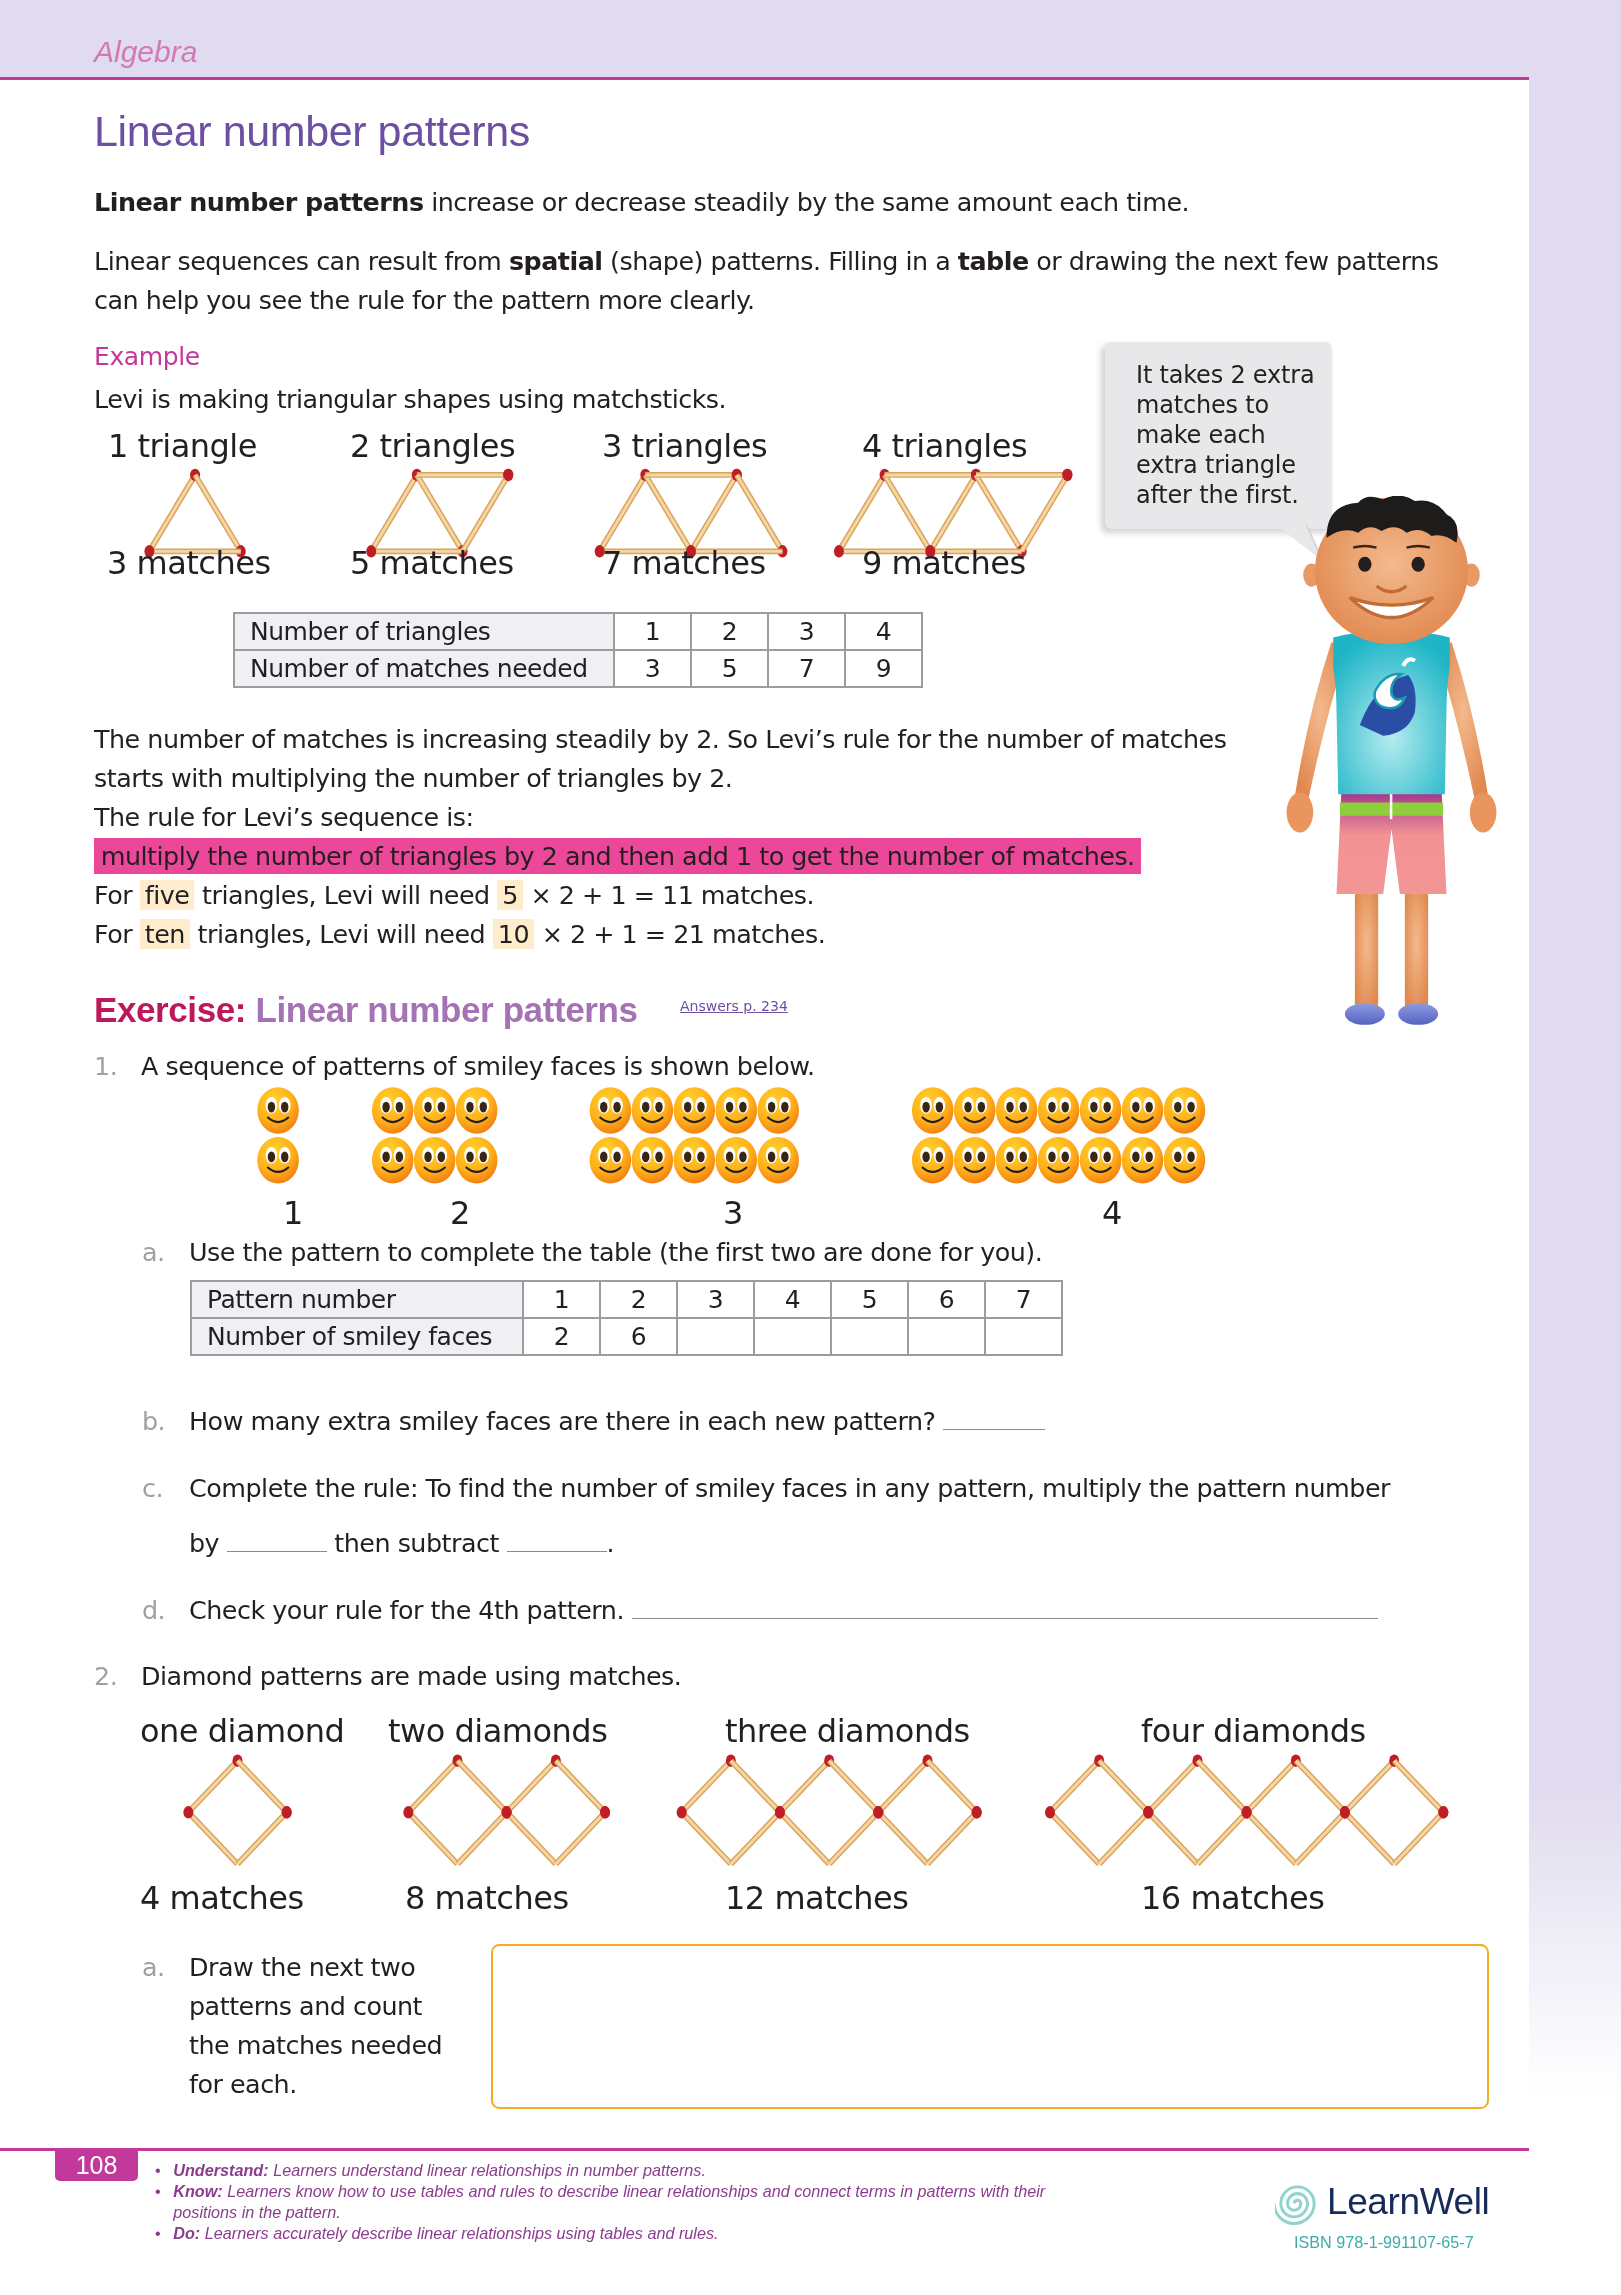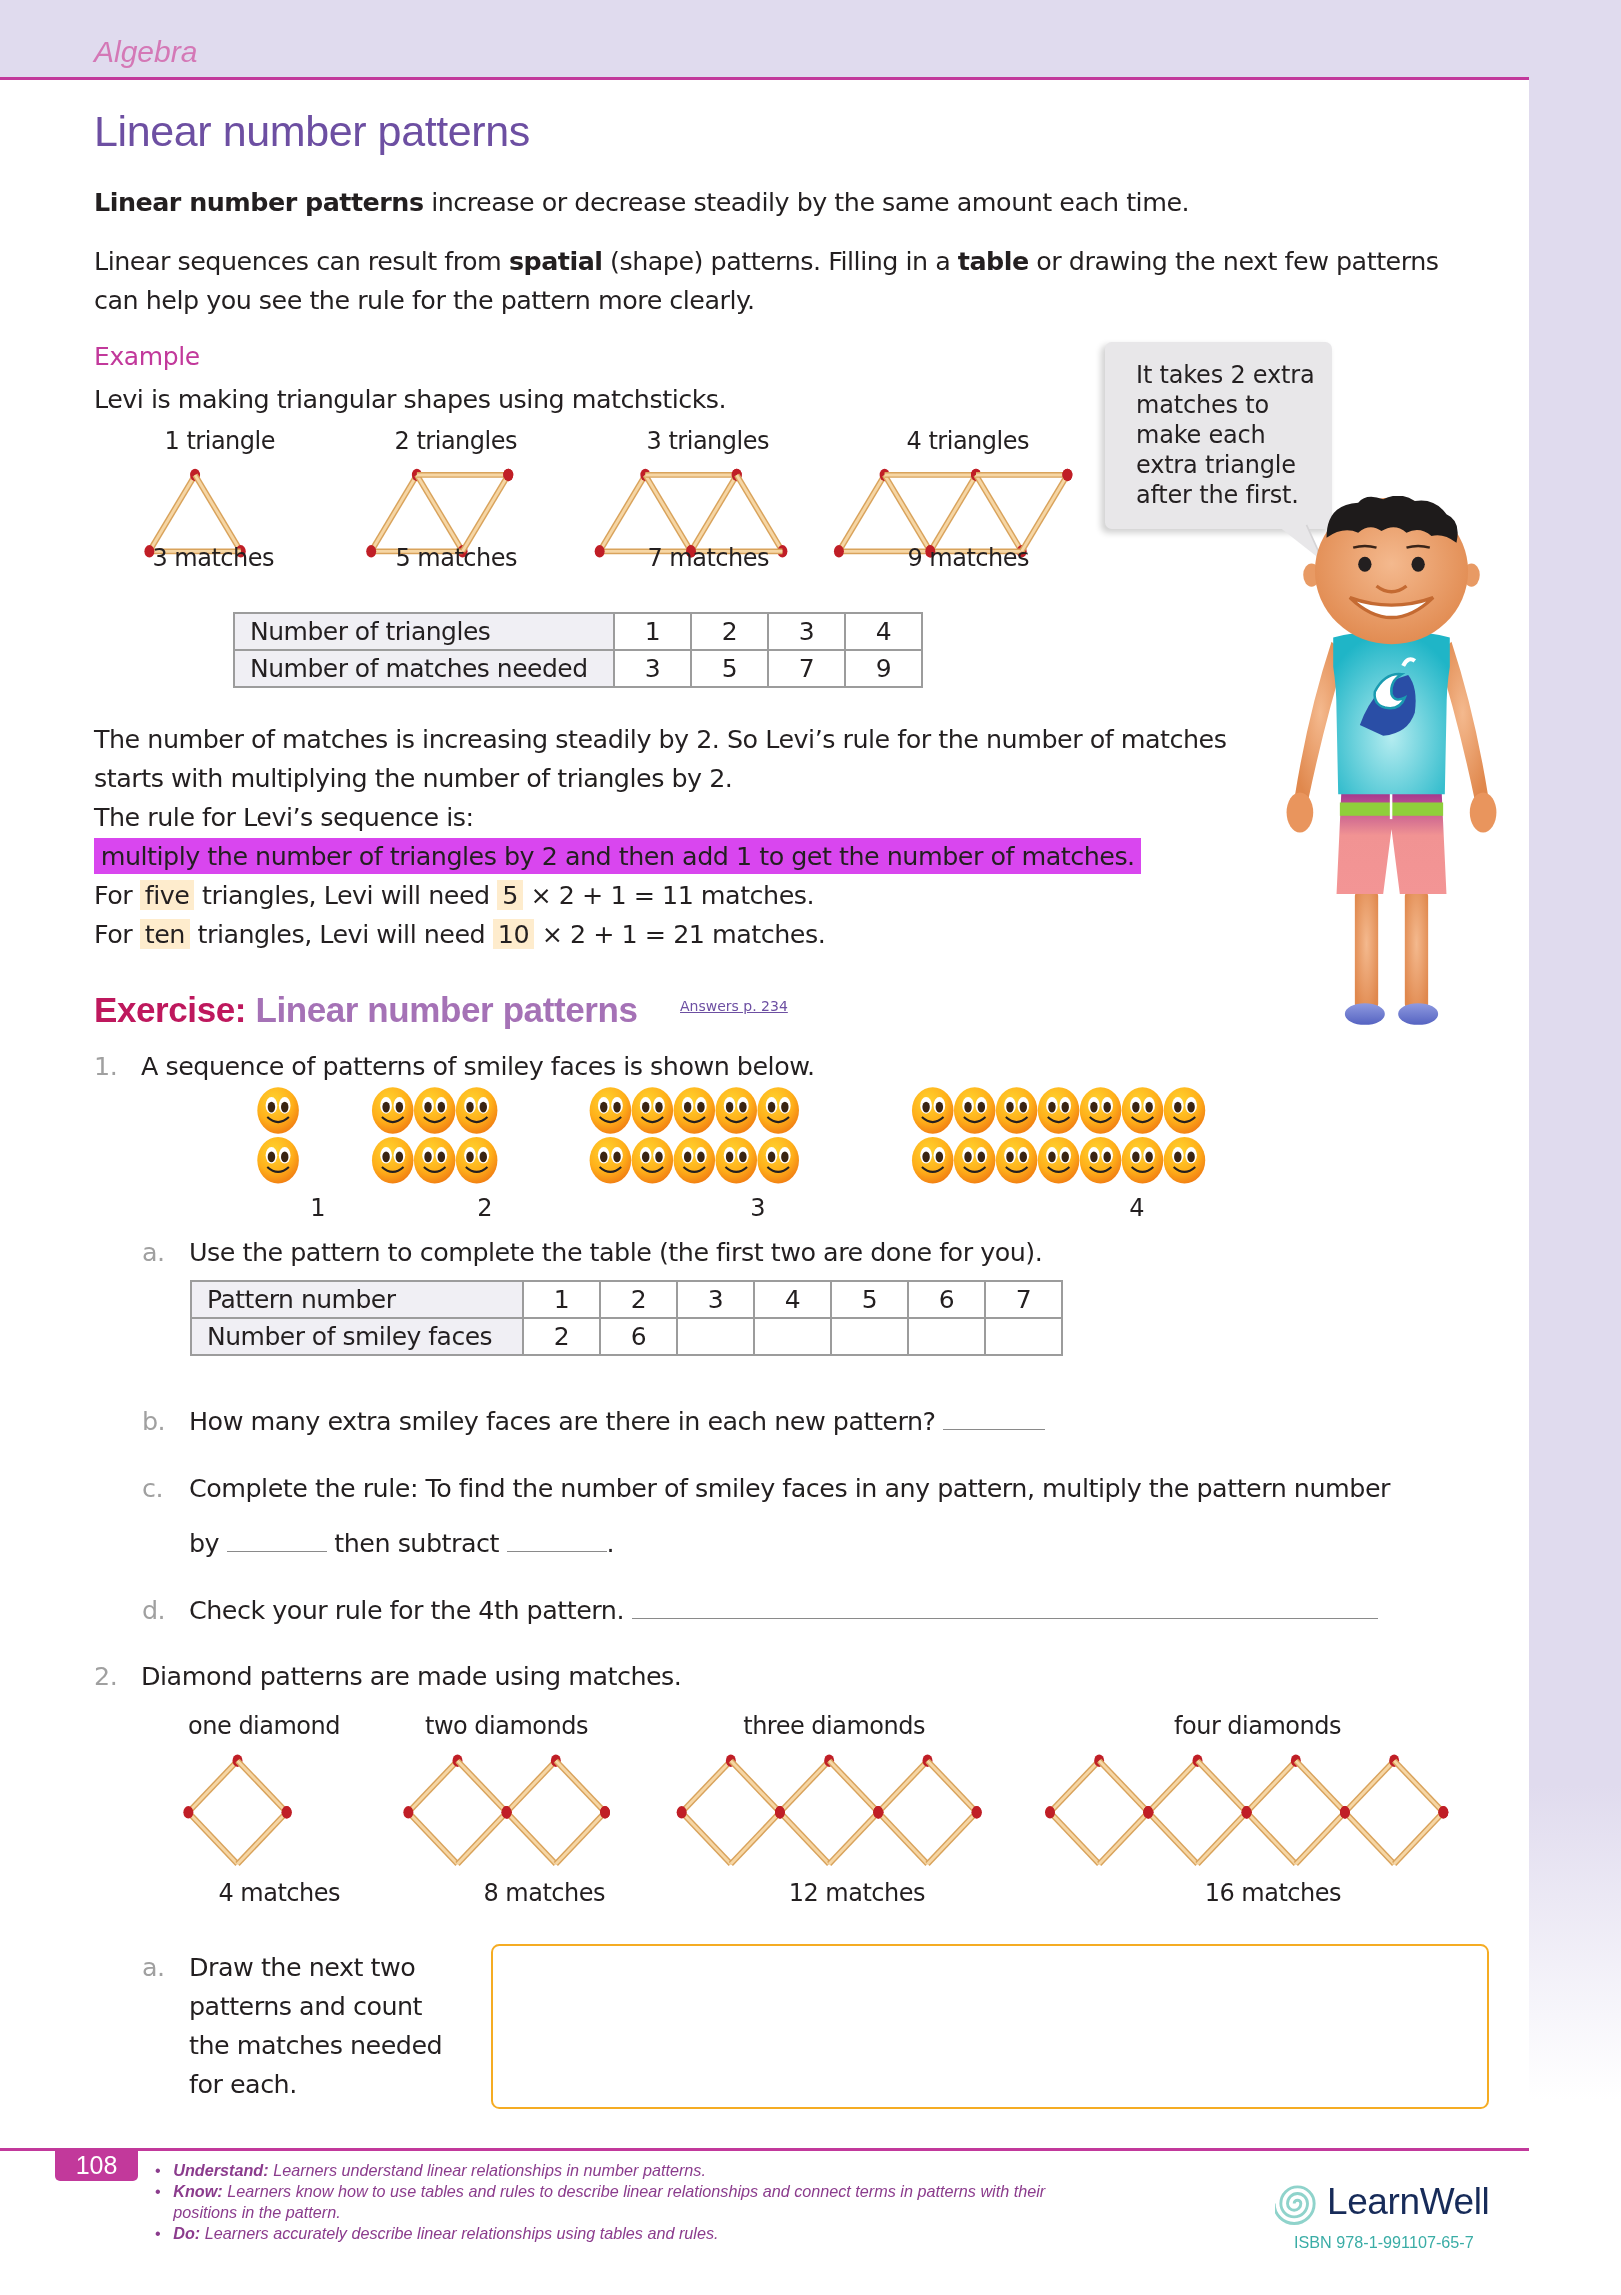--- a/index.html
+++ b/index.html
@@ -19,29 +19,29 @@
     background: linear-gradient(to bottom, #e0dbee 0%, #e0dbee 85%, #f7f6fb 96%, #ffffff 100%); }
   .top-rule { left: 0; top: 77px; width: 1529px; height: 3.3px; background: #c2399b; }
   .chapter { left: 94px; top: 35px; font-size: 30px; font-style: italic; color: #d478b6; font-family: "Liberation Sans", sans-serif; }
   .title { left: 94px; top: 107px; font-size: 43px; color: #6d4fa2; font-family: "Liberation Sans", sans-serif; font-weight: 400; letter-spacing: -0.4px; }
 
   .para { font-size: 25.4px; line-height: 39px; color: #231f20; font-family: "DejaVu Sans", sans-serif; letter-spacing: -0.5px; }
   .para b { font-weight: bold; }
   .example-label { left: 94px; top: 342px; font-size: 25px; color: #c2399b; letter-spacing: -0.4px; }
 
   
-  .fig-label { font-size: 24px; letter-spacing: -0.5px; text-align: right; white-space: nowrap; }
+  .fig-label { font-size: 32px; letter-spacing: -0.5px; text-align: left; white-space: nowrap; }
 
   
   table.data { border-collapse: collapse; position: absolute; }
   table.data td { border: 2.1px solid #9c9c9c; font-size: 25px; letter-spacing: -0.5px; height: 37px; text-align: center; padding: 0; }
   table.data td.head { background: #f0eff4; text-align: left; padding-left: 15px; }
 
   .hl { background: #feeccd; padding: 0 5px; }
-  .rule-hl { background: #d946ef; }
+  .rule-hl { background: #ec4899; }
 
   
   .bubble { left: 1105px; top: 342px; width: 227px; height: 187px; background: #e8e7e9;
     border-radius: 6.7px; box-shadow: -3.3px 3.3px 6.7px rgba(0,0,0,0.18); }
   .bubble-text { left: 1136px; top: 360px; font-size: 24px; line-height: 30px; color: #231f20; width: 183px; letter-spacing: -0.2px; }
 
   .exercise-title { left: 94px; top: 990px; font-size: 35px; font-family: "Liberation Sans", sans-serif; font-weight: bold; letter-spacing: -0.4px; }
   .exercise-title .ex-word { color: #be185d; }
   .exercise-title .ex-name { color: #a572b6; }
   .answers-link { left: 680px; top: 998px; font-size: 14px; color: #6d4fa2; text-decoration: underline; }

